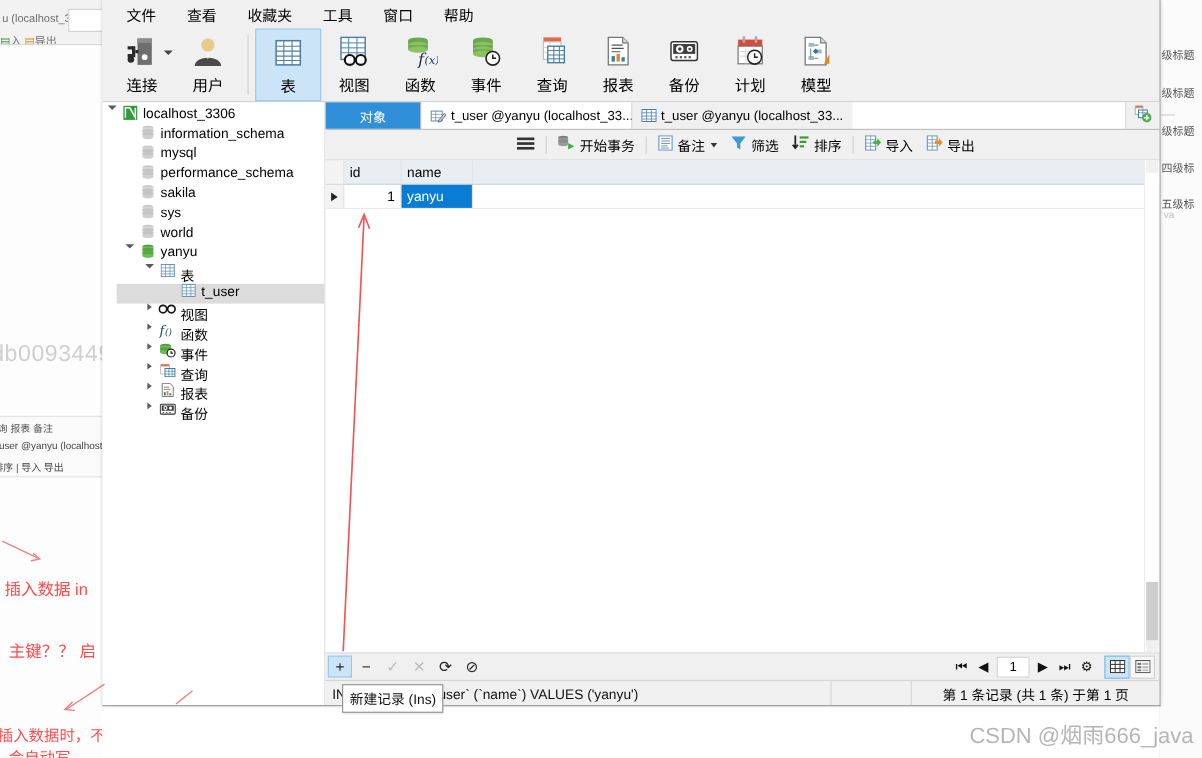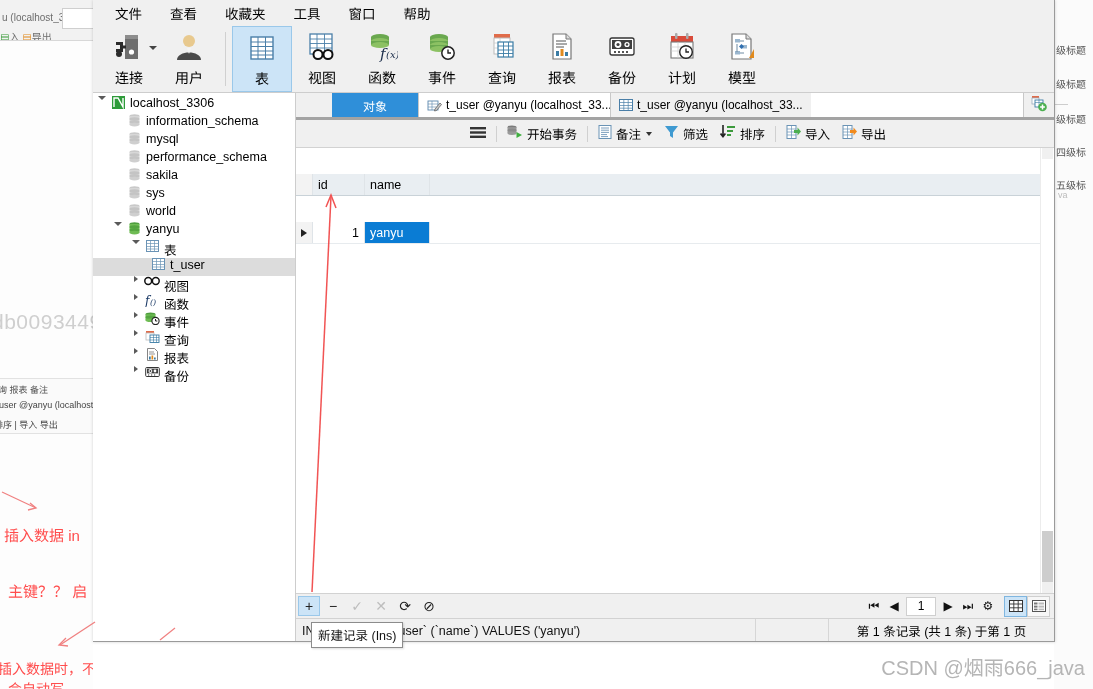--- a/index.html
+++ b/index.html
@@ -118,40 +118,39 @@
   .body { display: flex; height: 549px; }
   .sidebar {
     width: 202px; background: #fff; border-right: 1px solid #cdcdcd;
     position: relative; overflow: hidden;
   }
   .tree { padding-top: 3px; font-size: 12.5px; }
   .tnode {
     display: flex; align-items: flex-start; height: 18px; white-space: nowrap;
     padding-left: 2px;
   }
-  .tnode.sel { background: #dcdcdc; }
+  .tnode.sel { background: #dcdcdc; margin-left: 13px; }
   .tw { width: 14px; display:flex; align-items:center; justify-content:center; flex:0 0 14px;}
   .chev {
     display:inline-block; width:0;height:0;
     border-left:4px solid #5a5a5a; border-top:3.5px solid transparent; border-bottom:3.5px solid transparent;
   }
   .chev.down { border-left:4px solid transparent; border-right:4px solid transparent; border-top:4px solid #5a5a5a; border-bottom:0;}
   .tico { width: 18px; flex:0 0 18px; display:flex; align-items:center; justify-content:center; }
   .tlabel { padding-left: 3px; }
 
   
   .cyl { display:block; }
 
   .right { flex: 1; display: flex; flex-direction: column; background: #fff; position:relative; }
 
   
   .tabbar {
     height: 24px; background: #f0f0f0; display: flex; align-items: stretch;
-    border-bottom: 3px solid #a3a3a3;
-    padding-left: 36px;
+    border-bottom: 1px solid #a3a3a3;
   }
   .tab {
     display: flex; align-items: center; padding: 0 8px; font-size: 12px;
     max-width: 175px; overflow: hidden; white-space: nowrap;
     border-right: 1px solid #c8c8c8; background: #f0f0f0; color:#000;
   }
   .tab.active-blue { background: #2f8fd9; color: #fff; justify-content:center; min-width: 70px; }
   .tab.white { background: #ffffff; }
   .tab .ticon { margin-right: 4px; display:flex; align-items:center; }
   .tab-filler { flex: 1; background: #ffffff; border-right: 1px solid #c8c8c8; }
@@ -163,21 +162,21 @@
     border-bottom: 1px solid #d2d2d2; padding-left: 6px; font-size: 12.5px; justify-content: center;
   }
   .gt { display: flex; align-items: center; padding: 2px 6px; white-space: nowrap; }
   .gt span.tx { margin-left: 4px; }
   .gt-sep { width: 1px; height: 16px; background: #d0d0d0; margin: 0 4px; }
   .gt-caret { width:0;height:0;border-left:3.5px solid transparent;border-right:3.5px solid transparent;border-top:4px solid #333; margin-left:5px;}
 
   
   .gridwrap { flex: 1; background: #fff; position: relative; overflow:hidden; }
   .grid { width: 100%; }
-  .grow { display: flex; height: 21px; margin-top: 26px; }
+  .grow { display: flex; height: 21px; }
   .ghead { background: #e9eef2; border-bottom: 1px solid #c9d2d8; }
   .gcell {
     display:flex; align-items:center; font-size: 12.5px;
     border-right: 1px solid #dfe4e8; box-sizing: border-box; padding: 0 5px;
   }
   .gmark { width: 16px; flex:0 0 16px; border-right:1px solid #dfe4e8; display:flex;align-items:center;justify-content:center;background:#f3f3f3;}
   .gcell.id { width: 52px; flex:0 0 52px; justify-content: flex-end; }
   .gcell.name { width: 65px; flex:0 0 65px; }
   .gcell.sel { background: #0a7cd4; color: #fff; }
   .gbody .grow { border-bottom: 1px solid #e7ebee; }

